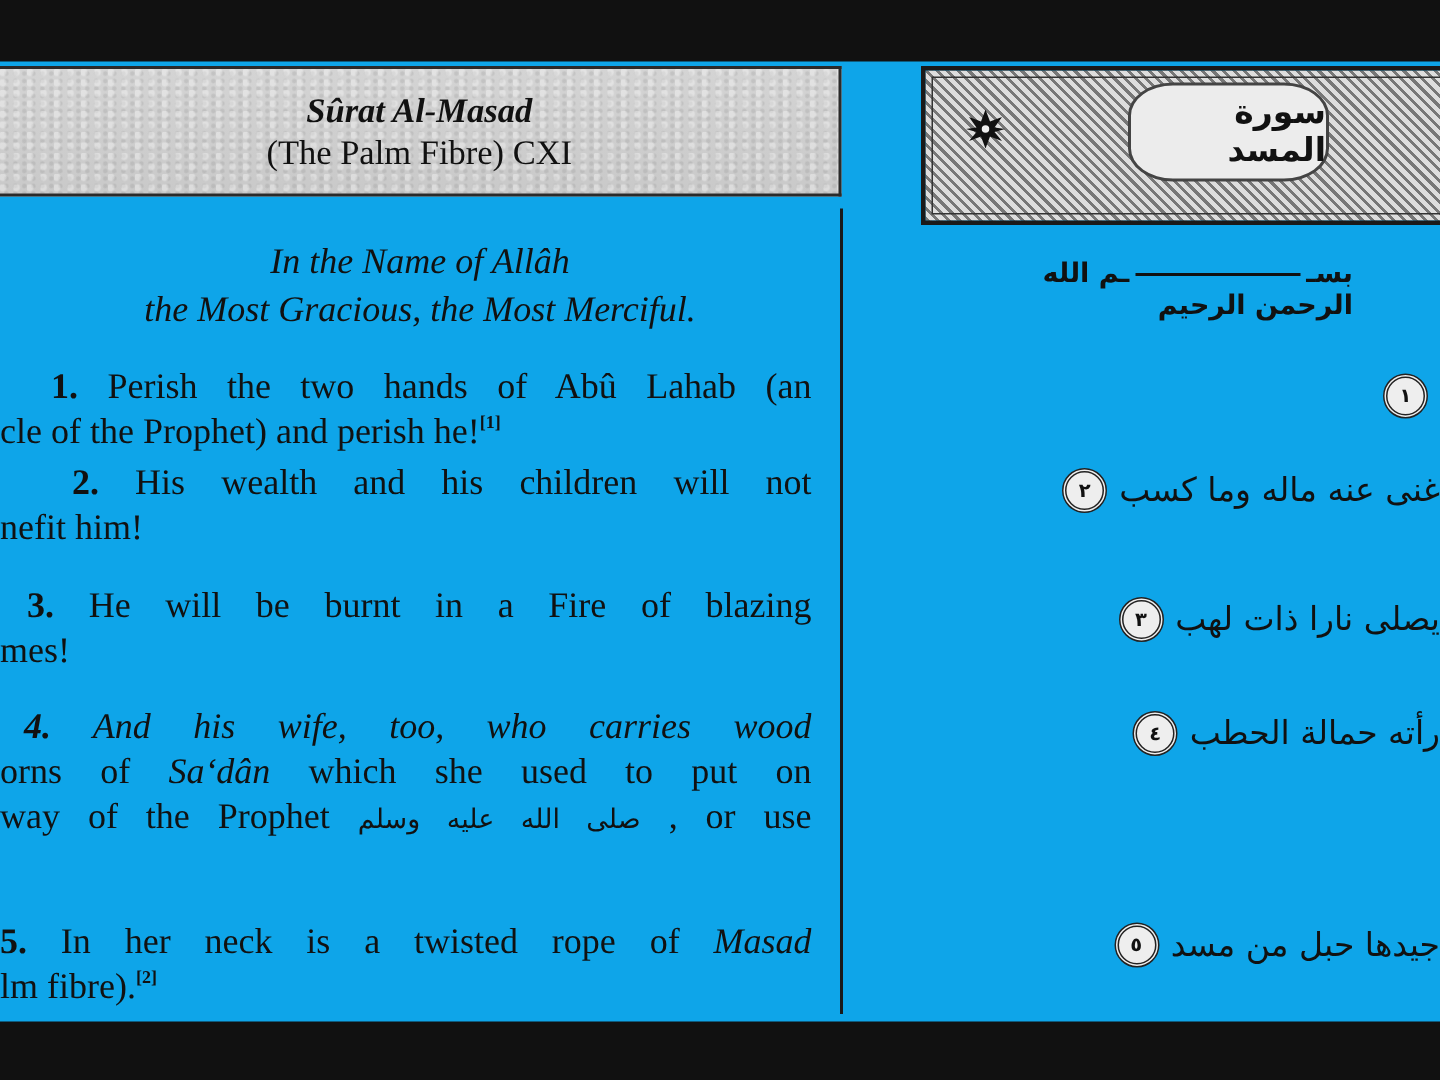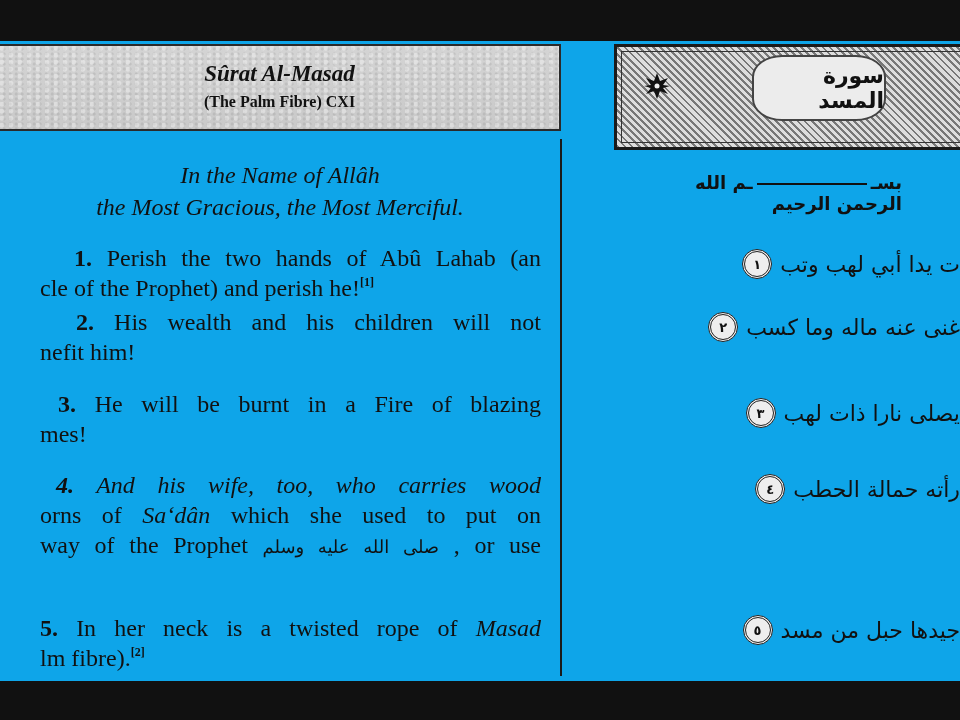--- a/index.html
+++ b/index.html
@@ -25,21 +25,21 @@
     border: 2px solid #2a2a2a; border-left: none;
     box-sizing: border-box;
     text-align: center;
   }
   .en-title {
     margin-top: 14px;
     font-size: 23px; font-weight: bold; font-style: italic; color: #111;
     line-height: 28px;
   }
   .en-subtitle {
-    font-size: 16px; font-weight: bold; color: #111; line-height: 28px;
+    font-size: 23px; font-weight: normal; color: #111; line-height: 28px;
   }
   
   .ar-header {
     position: absolute; left: 585px; top: 3px; width: 375px; height: 106px;
     border: 3px solid #1a1a1a; border-right: none; box-sizing: border-box;
     background:
       repeating-linear-gradient(45deg, #777 0 2px, #ddd 2px 5px),
       repeating-linear-gradient(-45deg, #555 0 2px, transparent 2px 5px);
     overflow: hidden;
     margin-left: 29px;
@@ -68,21 +68,21 @@
   .basmala-en {
     position: absolute; left: 0; top: 118px; width: 560px; text-align: center;
     font-style: italic; font-size: 24px; line-height: 32px; color: #111;
   }
   .verse {
     position: absolute; left: 0; width: 541px; color: #111;
     font-size: 24px; line-height: 30px;
   }
   .verse .line {
     display: block; white-space: nowrap; text-align: justify; text-align-last: justify;
-    overflow: hidden; height: 30px; margin-left: 40px;
+    overflow: hidden; height: 30px;
   }
   .verse .line.last { text-align-last: left; }
   .num { font-weight: bold; }
   sup { font-size: 12px; font-weight: bold; vertical-align: 10px; line-height: 0; }
   .arabic-inline { font-family: Liberation Sans, sans-serif; font-size: 18px; direction: rtl; unicode-bidi: embed; }
   
   .ar-basmala {
     position: absolute; left: 632px; top: 131px; width: 270px;
     text-align: right; font-family: "DejaVu Sans", sans-serif; font-size: 18px; direction: rtl; color: #111;
     font-weight: bold;
@@ -135,21 +135,21 @@
     <span class="line" style="padding-left:34px; box-sizing:border-box;">
       <span class="num">1.</span>
       <span>Perish   the two hands of Abû Lahab (an</span>
     </span>
     <span class="line last">
       <span>cle of the Prophet) and perish he!</span><sup>[1]</sup>
     </span>
   </div>
 
   <div class="verse" style="top:266px;">
-    <span class="line" style="padding-left:36px; box-sizing:border-box;">
+    <span class="line" style="padding-left:48px; box-sizing:border-box;">
       <span class="num">2.</span>
       <span>His  wealth  and  his  children  will not</span>
     </span>
     <span class="line last">
       <span>nefit him!</span>
     </span>
   </div>
 
   <div class="verse" style="top:348px;">
     <span class="line" style="padding-left:18px; box-sizing:border-box;">
@@ -184,21 +184,20 @@
     <span class="line last">
       <span>lm fibre).</span><sup>[2]</sup>
     </span>
   </div>
 
   <div class="ar-basmala">
     <span>بسـ</span><span class="stretch"></span><span>ـم الله الرحمن الرحيم</span>
   </div>
 
   <div class="ar-verse" style="top:203px;">
-    <span>ت يدا أبي لهب وتب</span>
     <span class="marker">١</span>
   </div>
   <div class="ar-verse" style="top:266px;">
     <span>غنى عنه ماله وما كسب</span>
     <span class="marker">٢</span>
   </div>
   <div class="ar-verse" style="top:352px;">
     <span>يصلى نارا ذات لهب</span>
     <span class="marker">٣</span>
   </div>

